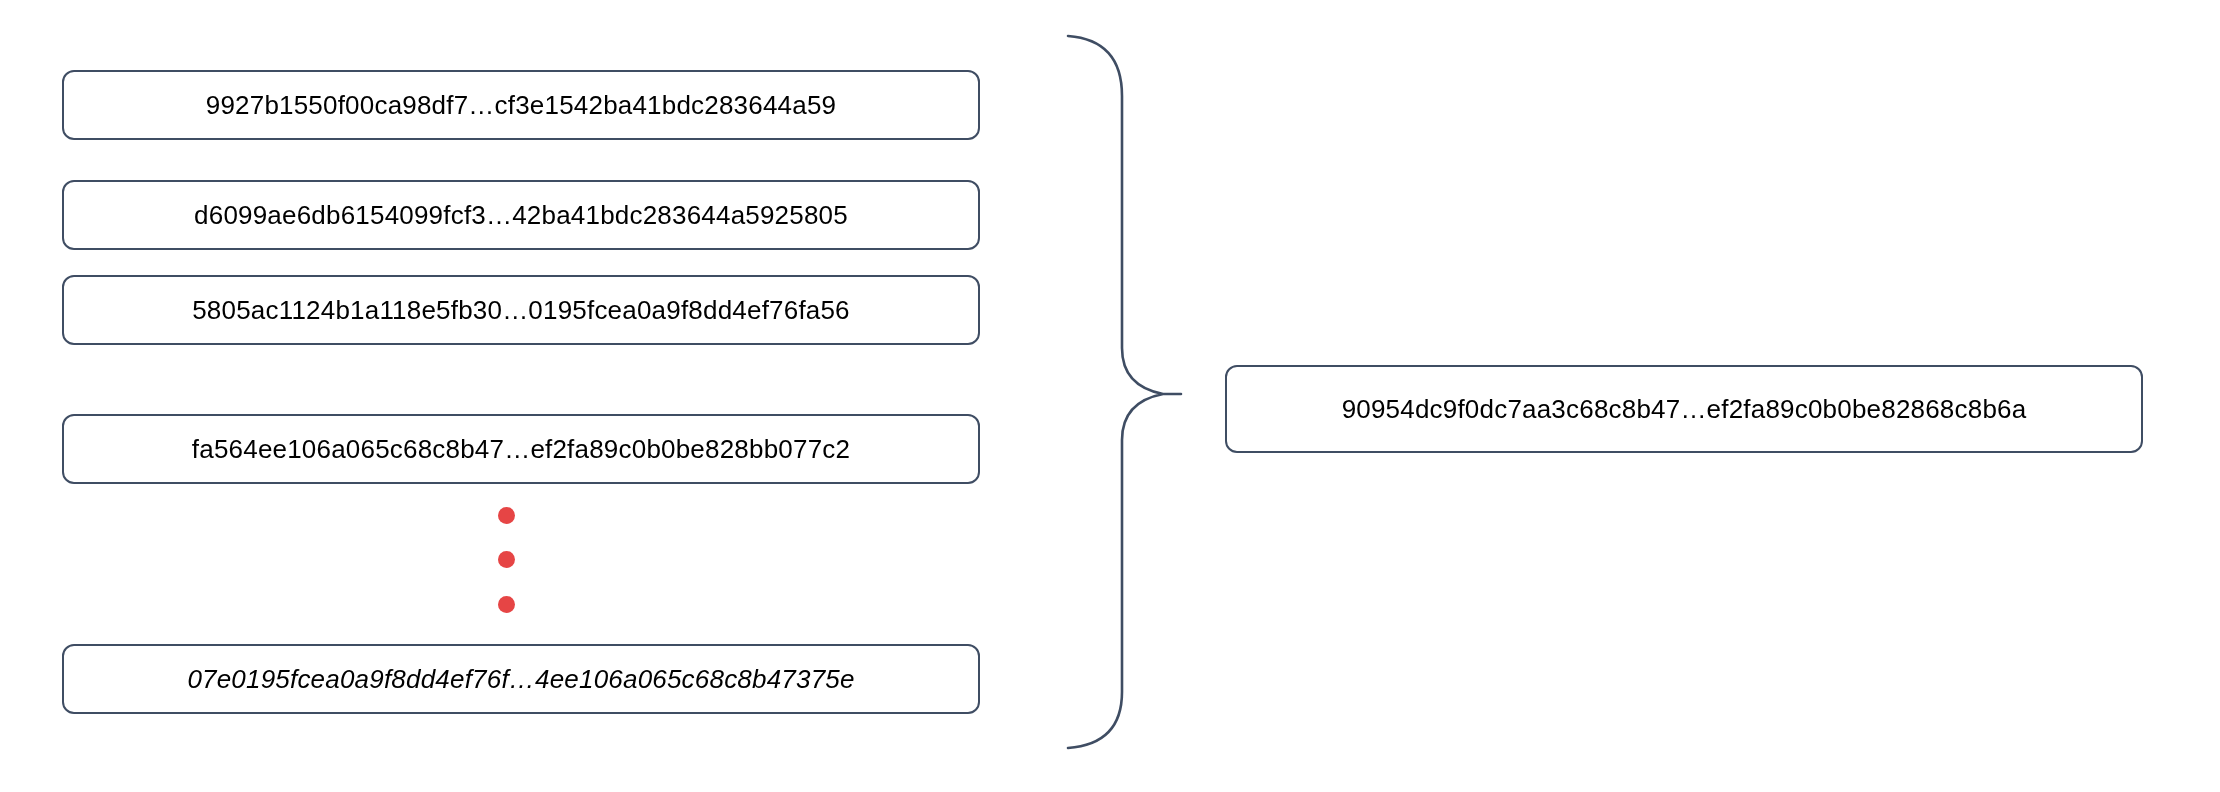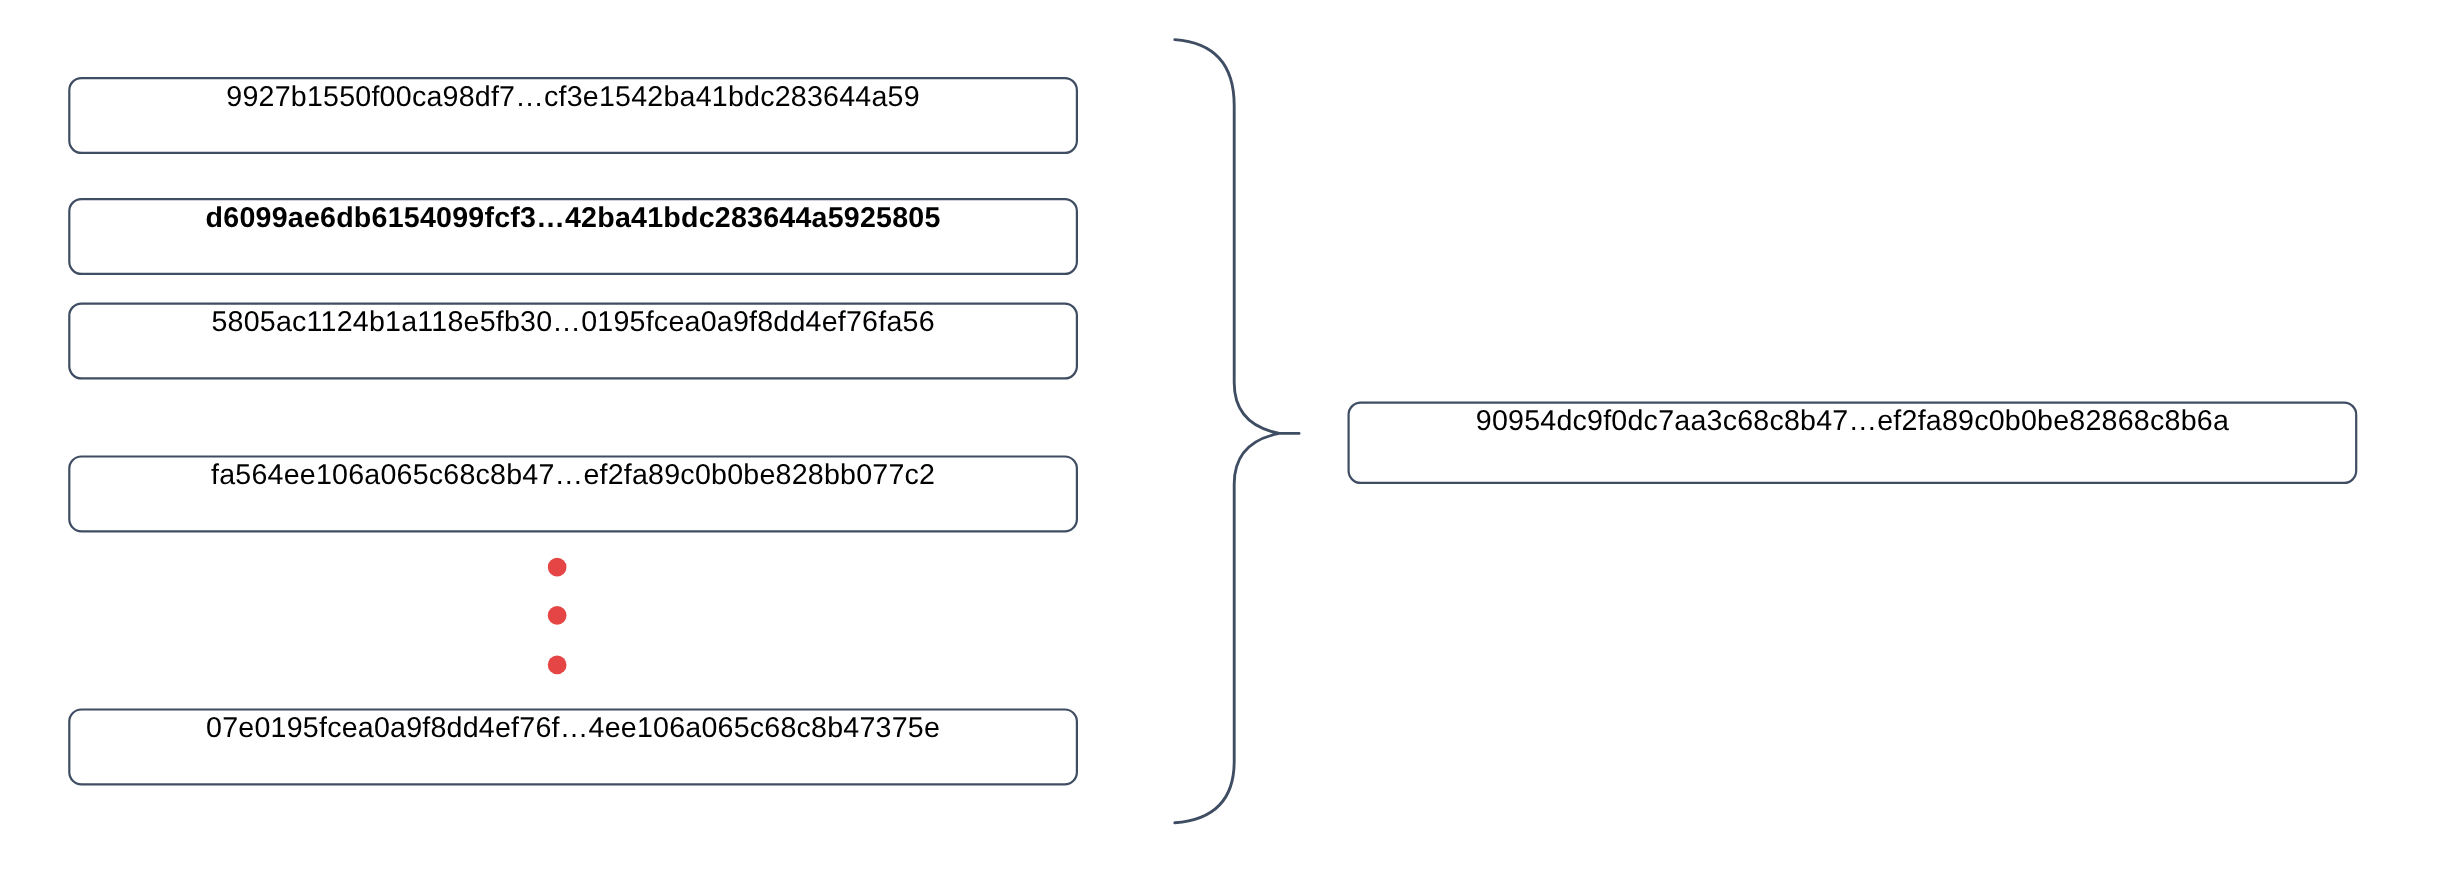--- a/index.html
+++ b/index.html
@@ -24,35 +24,36 @@
   .hash-box {
     position: absolute;
     box-sizing: border-box;
     left: 62px;
     width: 918px;
     height: 70px;
     background: var(--box-bg);
     border: 2.5px solid var(--line);
     border-radius: 12px;
     display: flex;
+    align-items: center;
     justify-content: center;
     font-size: 26px;
     letter-spacing: 0.2px;
     white-space: nowrap;
   }
   #box-1 { top: 70px; }
-  #box-2 { top: 180px; font-weight: bold; }
+  #box-2 { top: 180px; }
   #box-3 { top: 275px; }
   #box-4 { top: 414px; }
-  #box-5 { top: 644px; }
+  #box-5 { top: 644px; font-style: italic; }
   #result-box {
     left: 1225px;
     top: 365px;
     width: 918px;
-    height: 75px;
+    height: 88px;
   }
   .dot {
     position: absolute;
     width: 17px;
     height: 17px;
     border-radius: 50%;
     background: var(--dot);
     left: 498px;
   }
   #dot-1 { top: 507px; }

